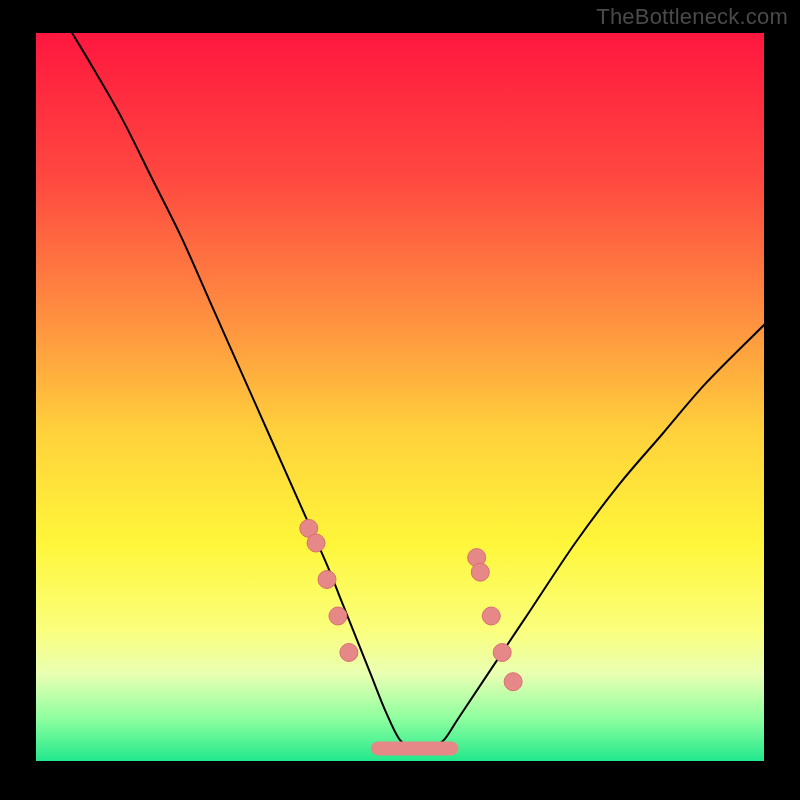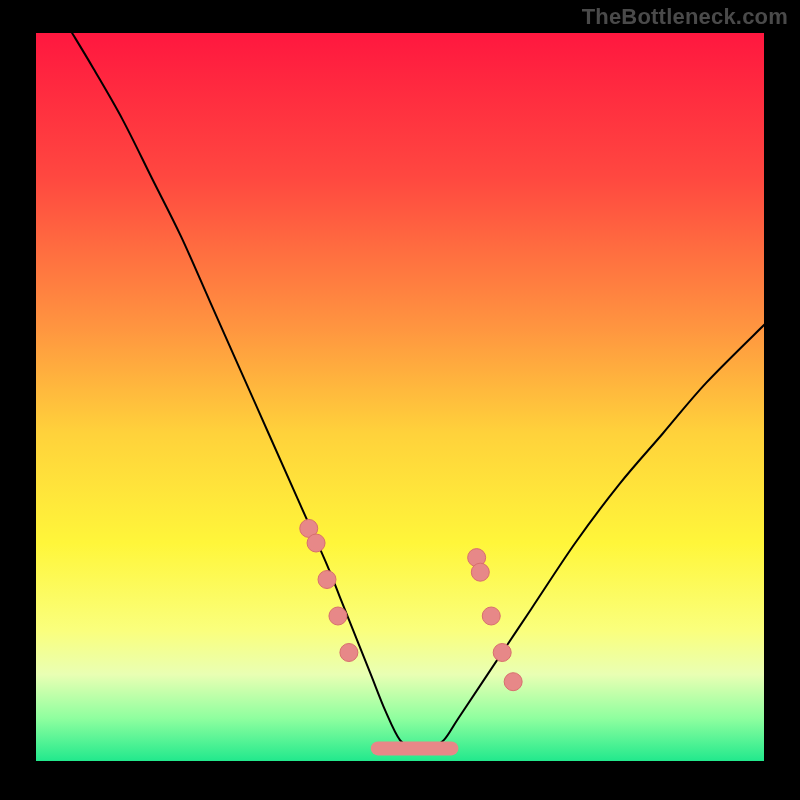--- a/index.html
+++ b/index.html
@@ -16,21 +16,21 @@
     width: 800px;
     height: 800px;
     background: #000;
   }
   .watermark {
     position: absolute;
     top: 4px;
     right: 12px;
     color: #4a4a4a;
     font-size: 22px;
-    font-weight: 700;
+    font-weight: 400;
     letter-spacing: 0.2px;
     z-index: 5;
   }
   svg.plot {
     position: absolute;
     top: 0;
     left: 0;
     width: 800px;
     height: 800px;
   }

